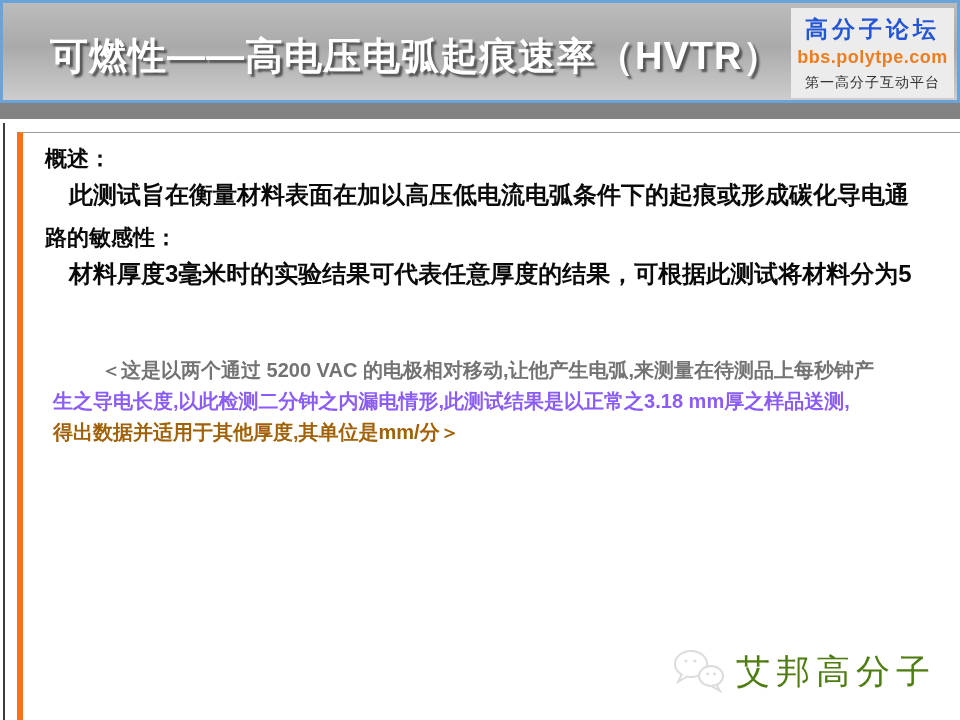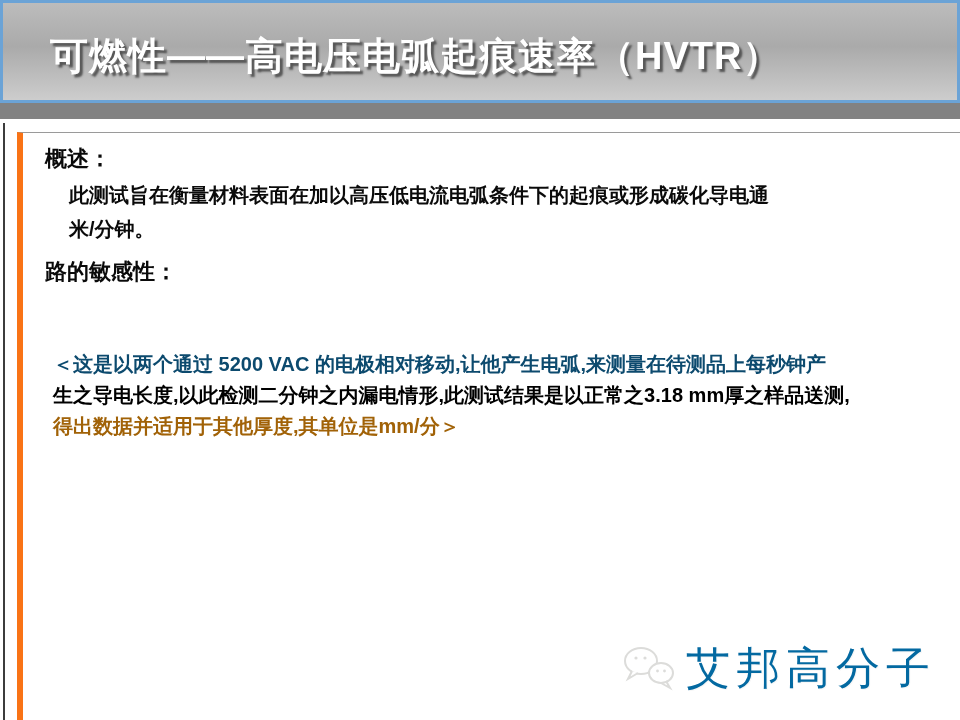--- a/index.html
+++ b/index.html
@@ -71,68 +71,73 @@
     border-left: 6px solid #f97316;
     box-sizing: border-box;
   }
   .section-heading {
     margin: 13px 0 0 22px;
     font-size: 22px; font-weight: bold; color: #0a0a0a;
     line-height: 26px; white-space: nowrap;
   }
   .body-para { margin: 6px 0 0 46px; }
   .body-line {
-    font-size: 20px; font-weight: bold; color: #0a0a0a;
+    font-size: 24px; font-weight: bold; color: #0a0a0a;
     line-height: 34px; white-space: nowrap;
   }
   .red-note { margin: 64px 0 0 30px; }
   .red-line {
     font-size: 20px; font-weight: bold;
     line-height: 31px; white-space: nowrap;
   }
 
   
   .watermark {
     position: absolute; right: 24px; bottom: 22px;
     display: flex; align-items: center; gap: 10px;
   }
   .watermark-text {
-    font-size: 44px; color: #0369a1; letter-spacing: 6px;
+    font-size: 34px; color: #4d7c0f; letter-spacing: 6px;
     white-space: nowrap;
     text-shadow: 1px 1px 0 #f6f6f6;
     font-family: Liberation Mono, monospace;
   }
 </style>
 </head>
 <body>
 
 <div class="slide">
 
   <div class="header">
     <div class="slide-title">可燃性——高电压电弧起痕速率（HVTR）</div>
+    <div class="logo-box">
+      <div class="logo-name">高分子论坛</div>
+      <div class="logo-url">bbs.polytpe.com</div>
+      <div class="logo-tagline">第一高分子互动平台</div>
+    </div>
   </div>
 
   <div class="gray-band"></div>
   <div class="left-line"></div>
 
   <div class="content-frame">
 
     <div class="section-heading">概述：</div>
     <div class="body-para">
       <div class="body-line">此测试旨在衡量材料表面在加以高压低电流电弧条件下的起痕或形成碳化导电通</div>
-      <div class="body-line">米/分钟。</div>
     </div>
 
     <div class="section-heading">路的敏感性：</div>
     <div class="body-para">
+      <div class="body-line">材料厚度3毫米时的实验结果可代表任意厚度的结果，可根据此测试将材料分为5</div>
     </div>
 
     <div class="red-note">
-      <div class="red-line" style="color: #0c4a6e;">＜这是以两个通过 5200 VAC 的电极相对移动,让他产生电弧,来测量在待测品上每秒钟产</div>
-      <div class="red-line" style="color: #000000;">生之导电长度,以此检测二分钟之内漏电情形,此测试结果是以正常之3.18 mm厚之样品送测,</div>
+      <div class="red-line" style="color: #737373; margin-left: 48px;">＜这是以两个通过 5200 VAC 的电极相对移动,让他产生电弧,来测量在待测品上每秒钟产</div>
+      <div class="red-line" style="color: #8b5cf6;">生之导电长度,以此检测二分钟之内漏电情形,此测试结果是以正常之3.18 mm厚之样品送测,</div>
       <div class="red-line" style="color: #a16207;">得出数据并适用于其他厚度,其单位是mm/分＞</div>
     </div>
 
   </div>
 
   <div class="watermark">
     <span>
       <svg width="56" height="48" viewBox="0 0 56 48">
         <g fill="#ffffff" stroke="#dcdcda" stroke-width="2">
           <ellipse cx="21" cy="18" rx="16" ry="13"></ellipse>

